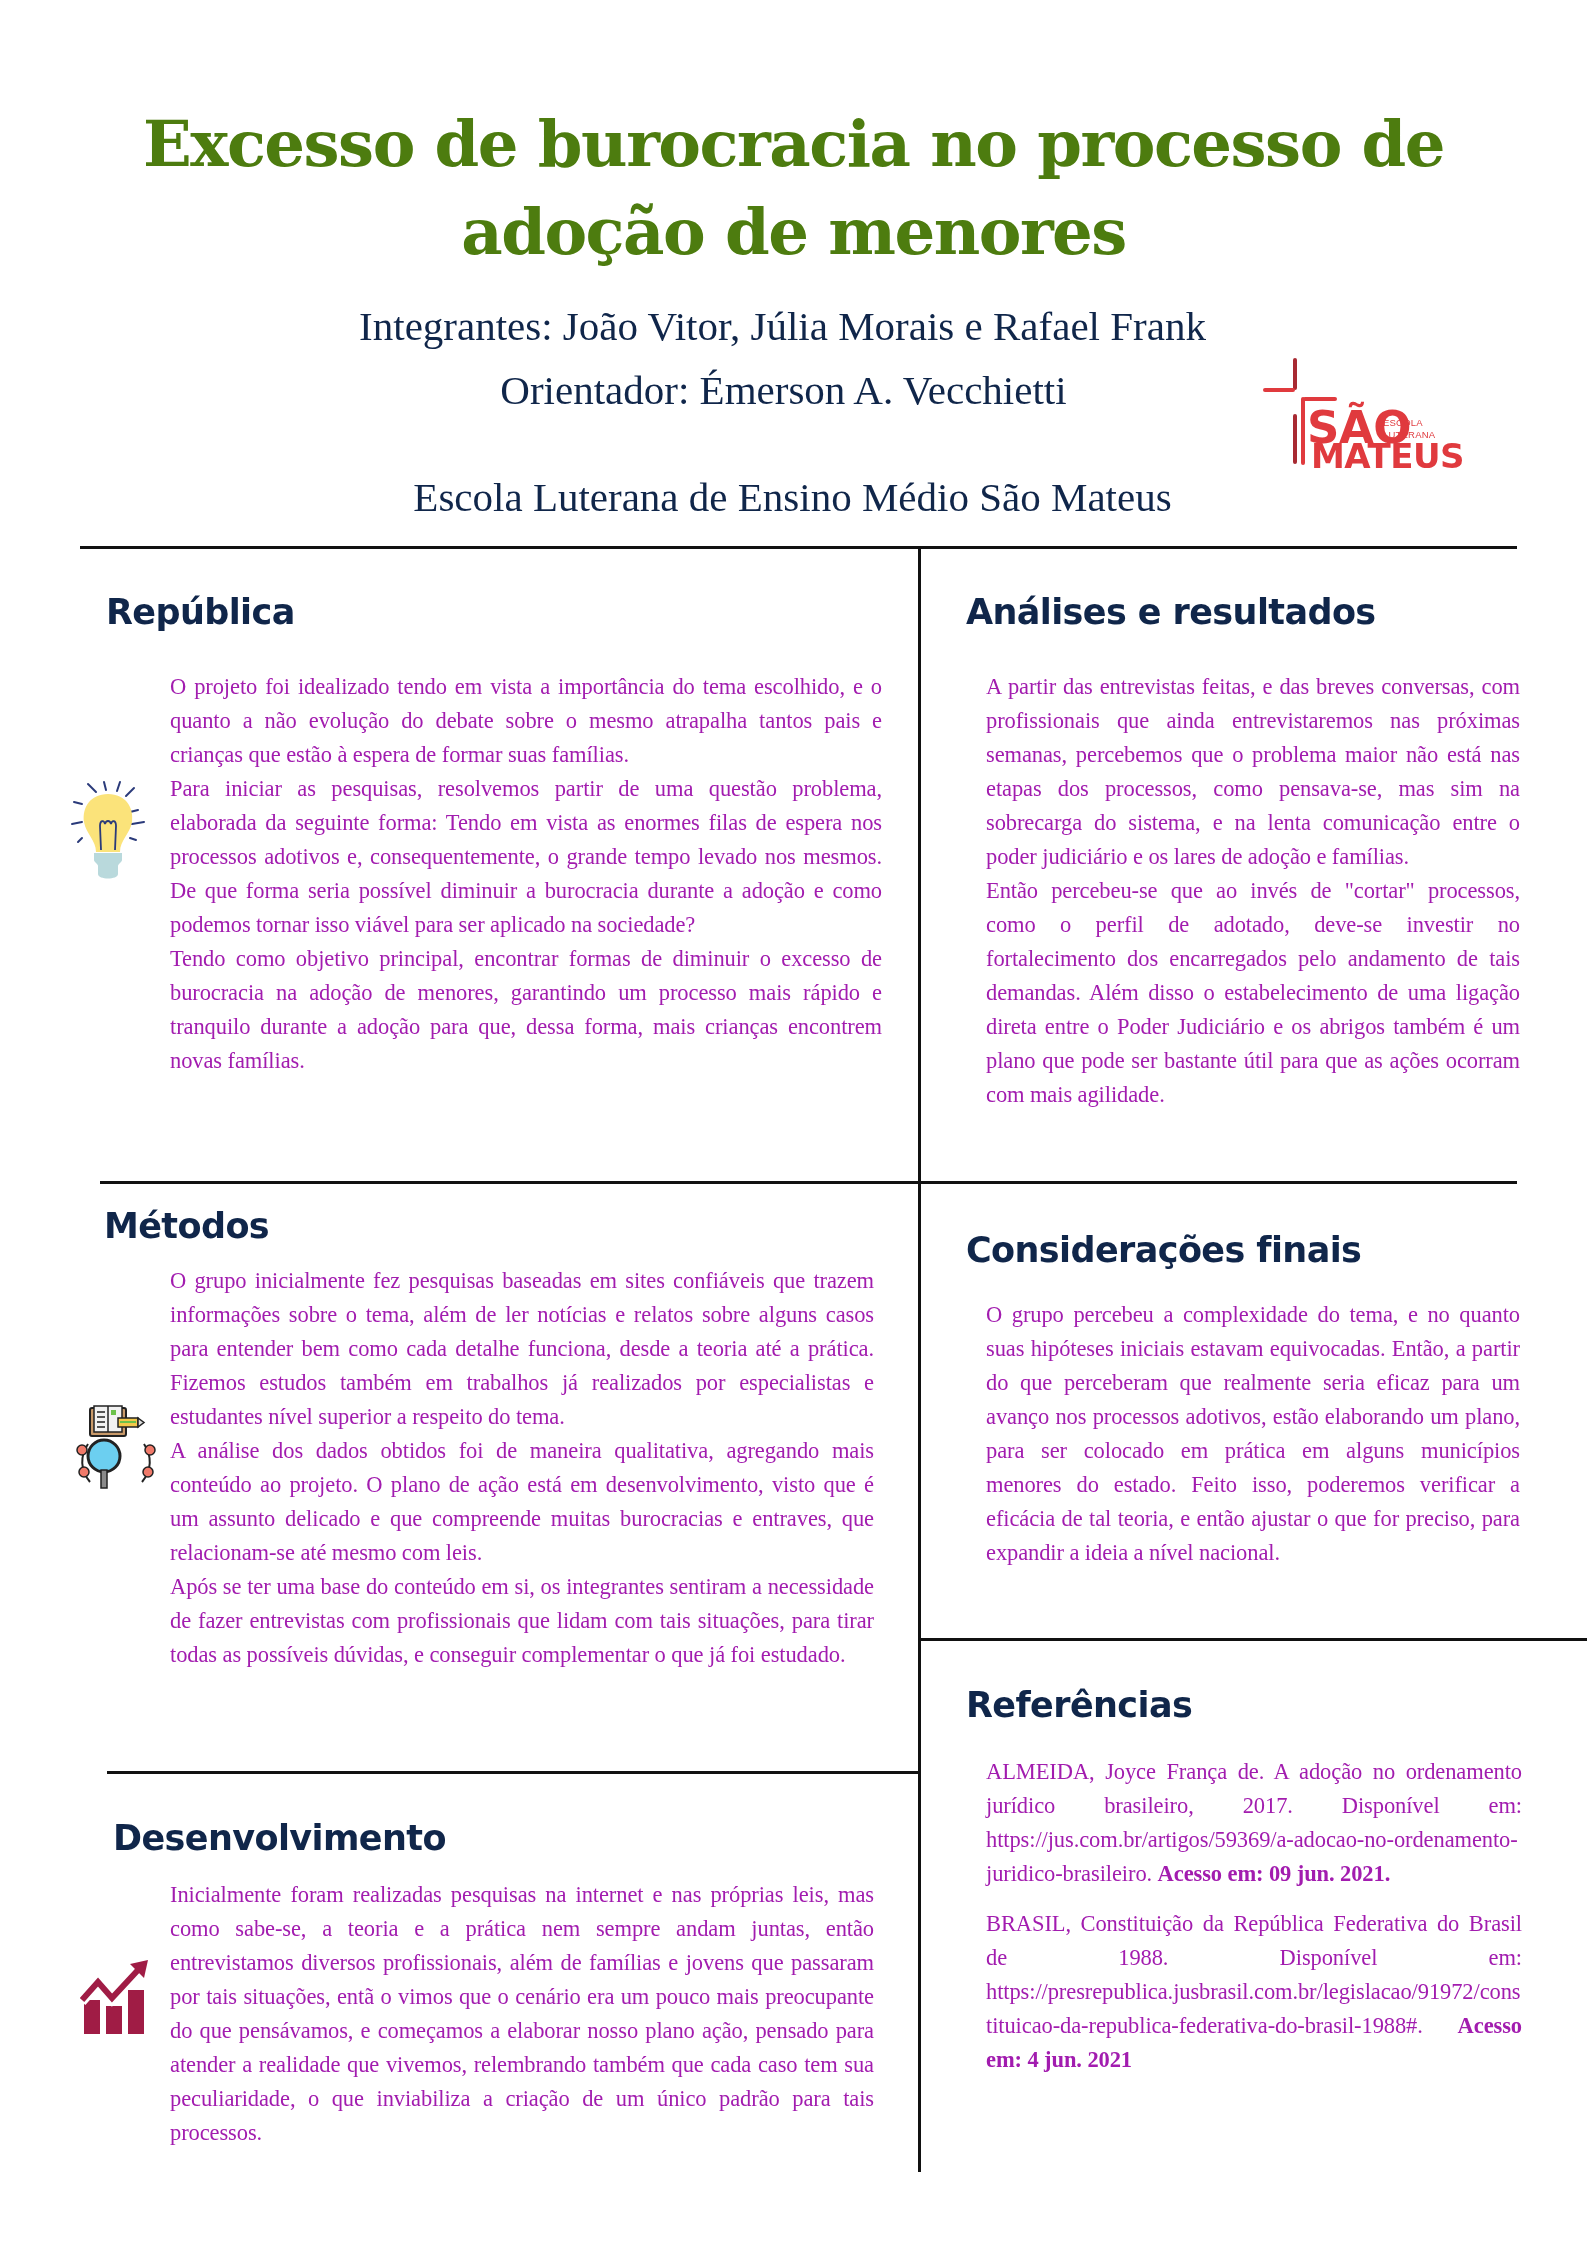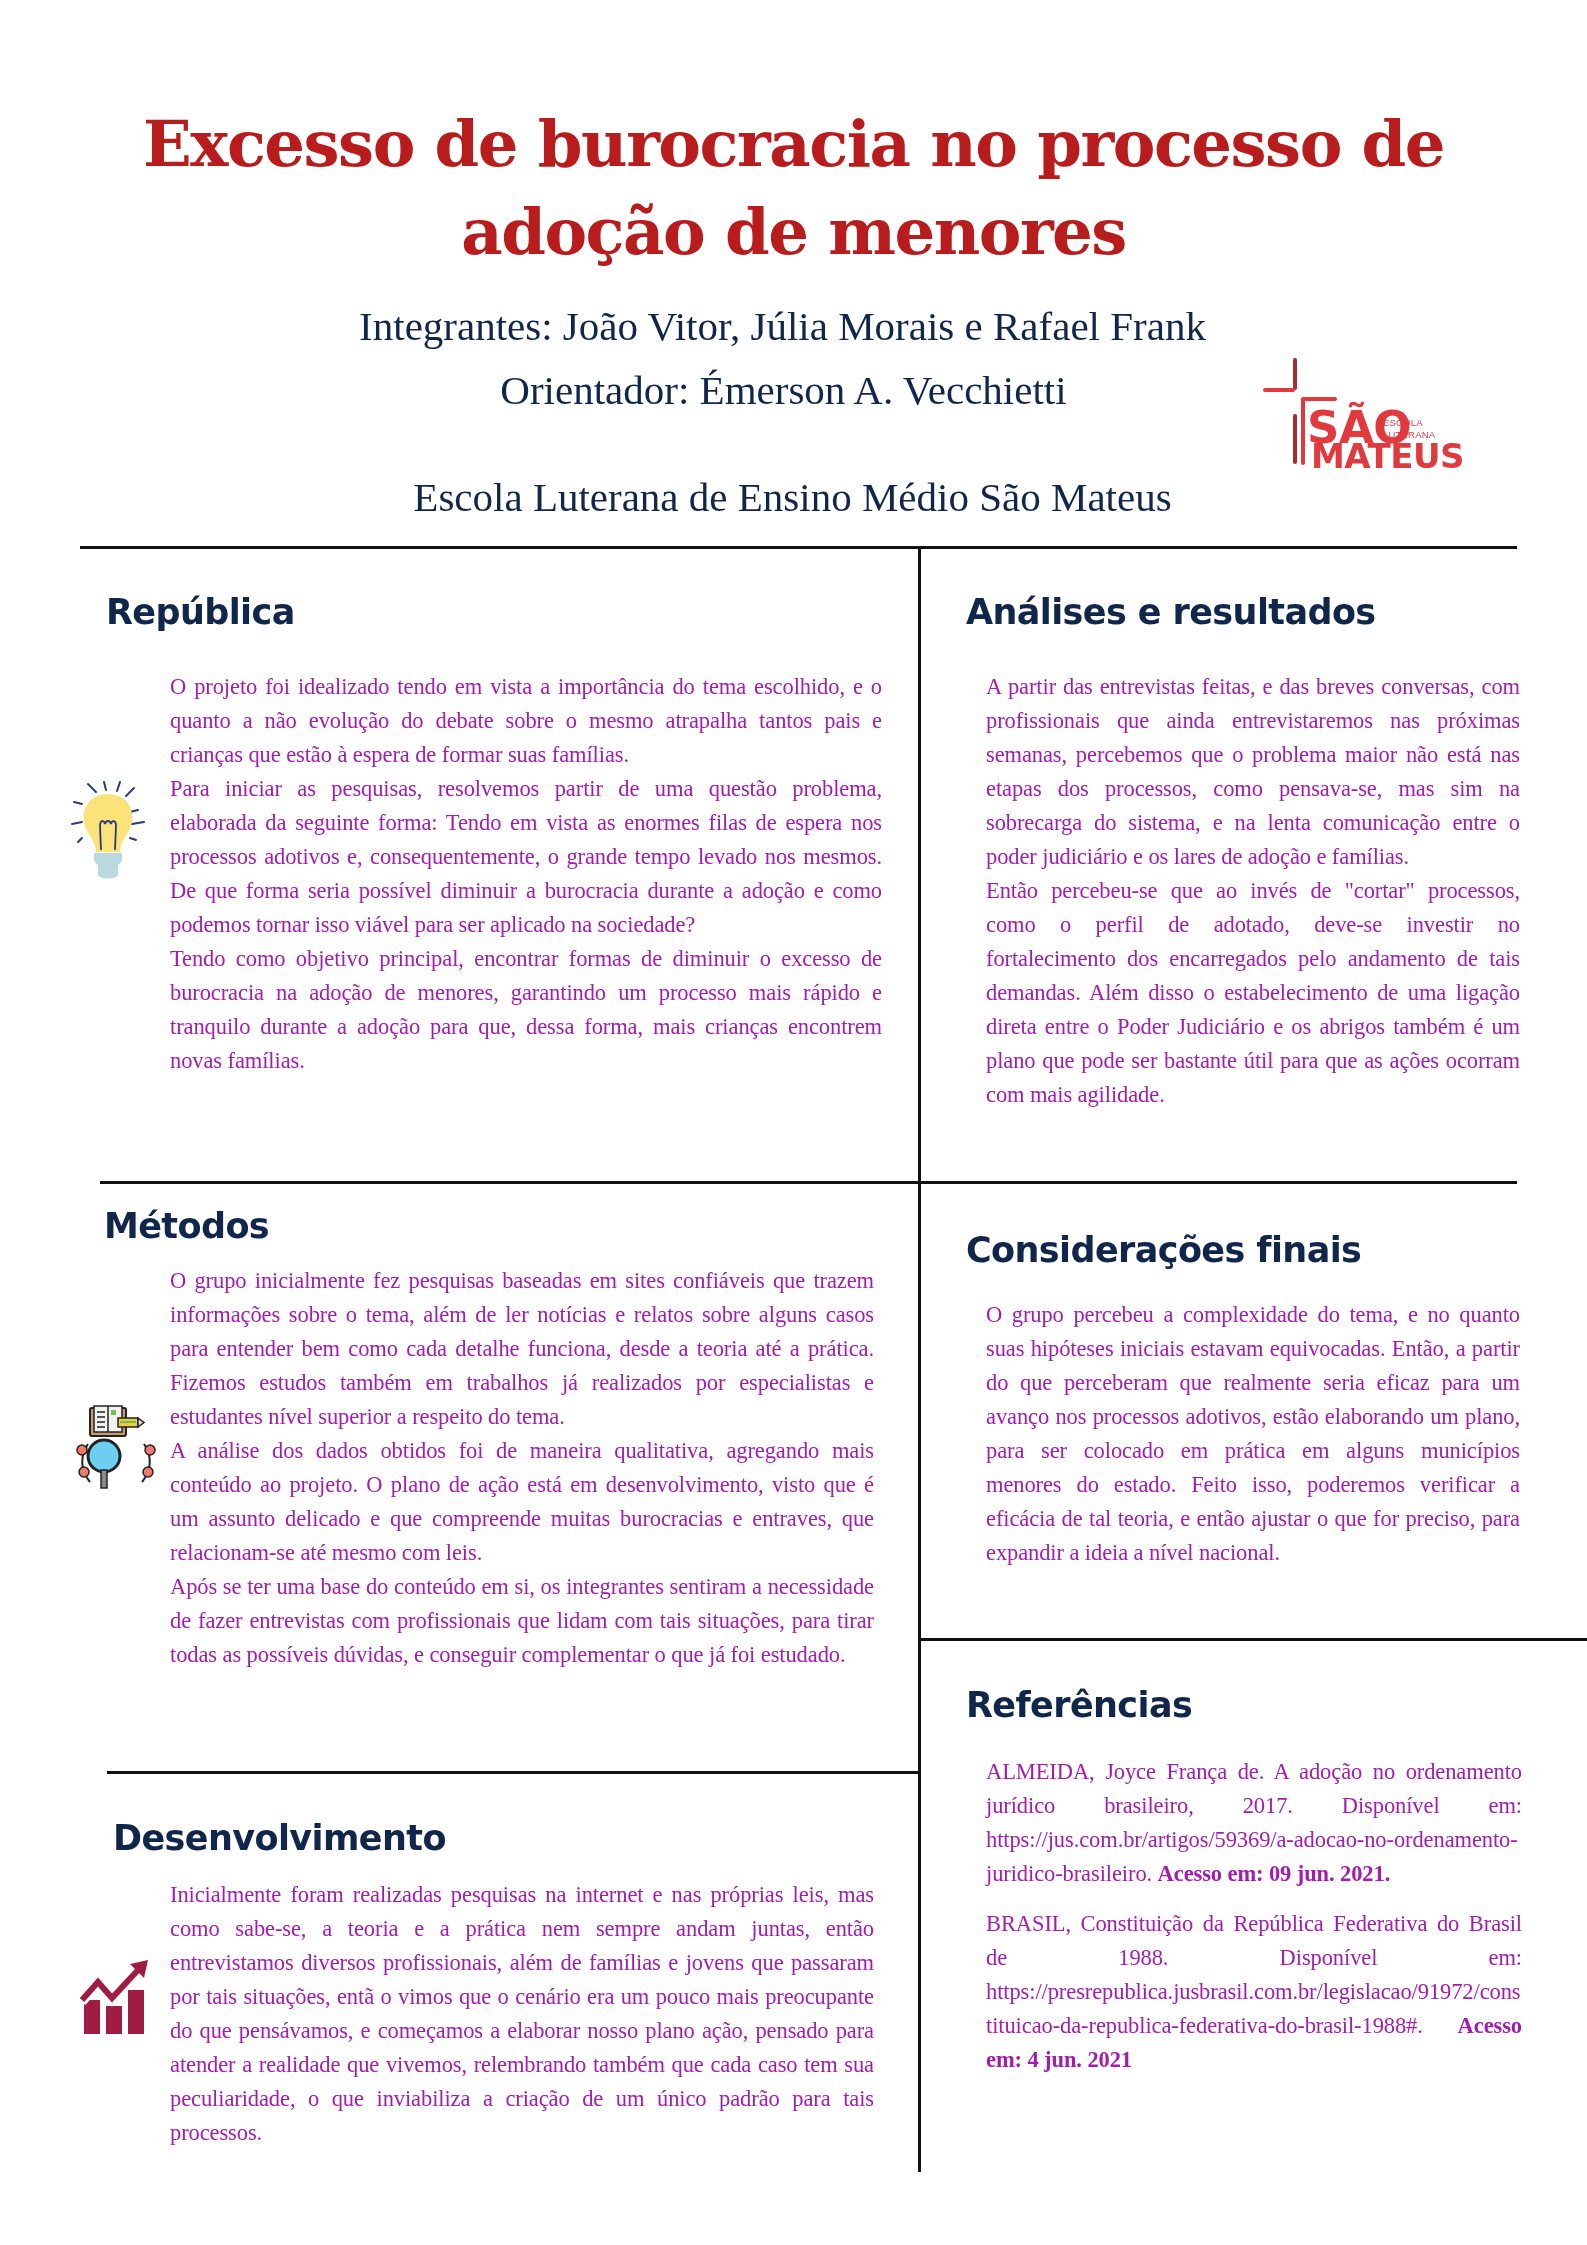--- a/index.html
+++ b/index.html
@@ -4,21 +4,21 @@
 <style>
   * { box-sizing: border-box; margin: 0; padding: 0; }
   html, body { width: 1587px; height: 2245px; background: #ffffff; }
   body { position: relative; overflow: hidden; color: #0f2545; }
 
   .title {
     position: absolute; left: 0; top: 100px; width: 1587px;
     text-align: center;
     font-family: "DejaVu Serif", "Liberation Serif", serif;
     font-weight: bold; font-size: 64px; line-height: 88px;
-    color: #b91c1c; letter-spacing: -1.5px;
+    color: #4d7c0f; letter-spacing: -1.5px;
   }
   .subline {
     position: absolute; left: 0; width: 1587px; text-align: center;
     font-family: "Liberation Serif", "DejaVu Serif", serif;
     font-size: 41px; color: #10264a;
   }
   .sub-members { top: 302px; left: -11px; }
   .sub-advisor { top: 366px; left: -10px; }
   .sub-school  { top: 437px; left: -1px; margin-top: 36px; }
 

